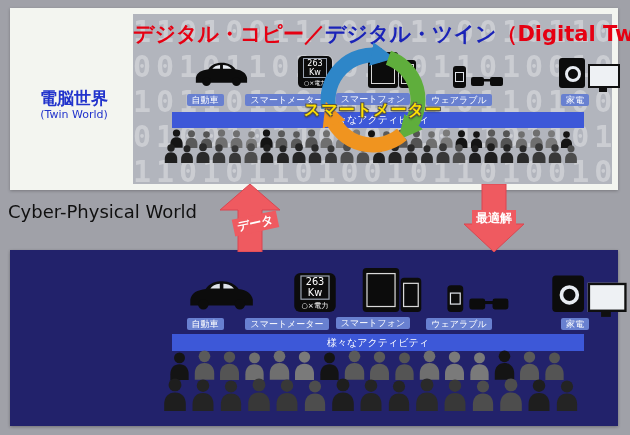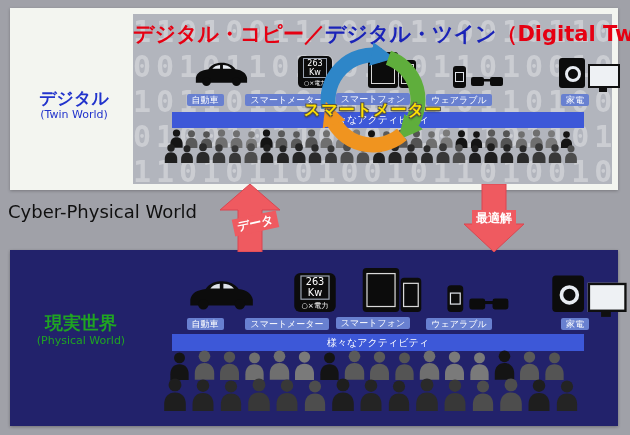--- a/index.html
+++ b/index.html
@@ -87,21 +87,21 @@
           <div>010010110100101101101001</div>
           <div>110101101001011010010110</div>
         </div>
     </div>
 
     <div class="dt-title">
       <span class="t-red">デジタル・コピー／</span><span class="t-blue">デジタル・ツイン</span><span class="t-red">（Digital Twin）</span>
     </div>
 
     <div class="cw-wrap">
-      <div class="cw-main">デジタル</div>
+      <div class="cw-main">電脳世界</div>
       <div class="cw-sub">(Twin World)</div>
     </div>
 
     <div class="device pos-1">
       <div class="dev-icon">
         <svg class="car-svg" viewBox="0 0 60 30">
             <path d="M4 20 C5 14 10 12 17 11 C20 6 26 4.5 31 4.5 C37 4.5 42 7 45 11 C52 12 56 15 57 20 L57 25 L4 25 Z" fill="#0c0c0c"></path>
             <path d="M21 10.5 L29 10.5 L29 6.6 C25 6.8 22.5 8.6 21 10.5 Z" fill="#e8ecf2"></path>
             <path d="M32 10.5 L41 10.5 C38.5 7.6 35 6.7 32 6.6 Z" fill="#e8ecf2"></path>
             <circle cx="15" cy="24" r="4.5" fill="#0c0c0c"></circle>
@@ -400,24 +400,20 @@
     <polygon points="32,0 62,26 44,26 44,68 20,68 20,26 2,26"></polygon>
   </svg>
   <div class="flow-tag tag-data">データ</div>
 
   <svg class="flow-arrow arrow-down" width="64" height="68">
     <polygon points="20,0 44,0 44,40 62,40 32,68 2,40 20,40"></polygon>
   </svg>
   <div class="flow-tag tag-opt">最適解</div>
 
   <section class="bottom-panel">
-    <div class="pw-wrap">
-      <div class="pw-main">現実世界</div>
-      <div class="pw-sub">(Physical World)</div>
-    </div>
 
     <div class="device pos-1">
       <div class="dev-icon">
         <svg class="car-svg" viewBox="0 0 60 30">
             <path d="M4 20 C5 14 10 12 17 11 C20 6 26 4.5 31 4.5 C37 4.5 42 7 45 11 C52 12 56 15 57 20 L57 25 L4 25 Z" fill="#0c0c0c"></path>
             <path d="M21 10.5 L29 10.5 L29 6.6 C25 6.8 22.5 8.6 21 10.5 Z" fill="#dfe3ea"></path>
             <path d="M32 10.5 L41 10.5 C38.5 7.6 35 6.7 32 6.6 Z" fill="#dfe3ea"></path>
             <circle cx="15" cy="24" r="4.5" fill="#0c0c0c"></circle>
             <circle cx="46" cy="24" r="4.5" fill="#0c0c0c"></circle>
           </svg>

